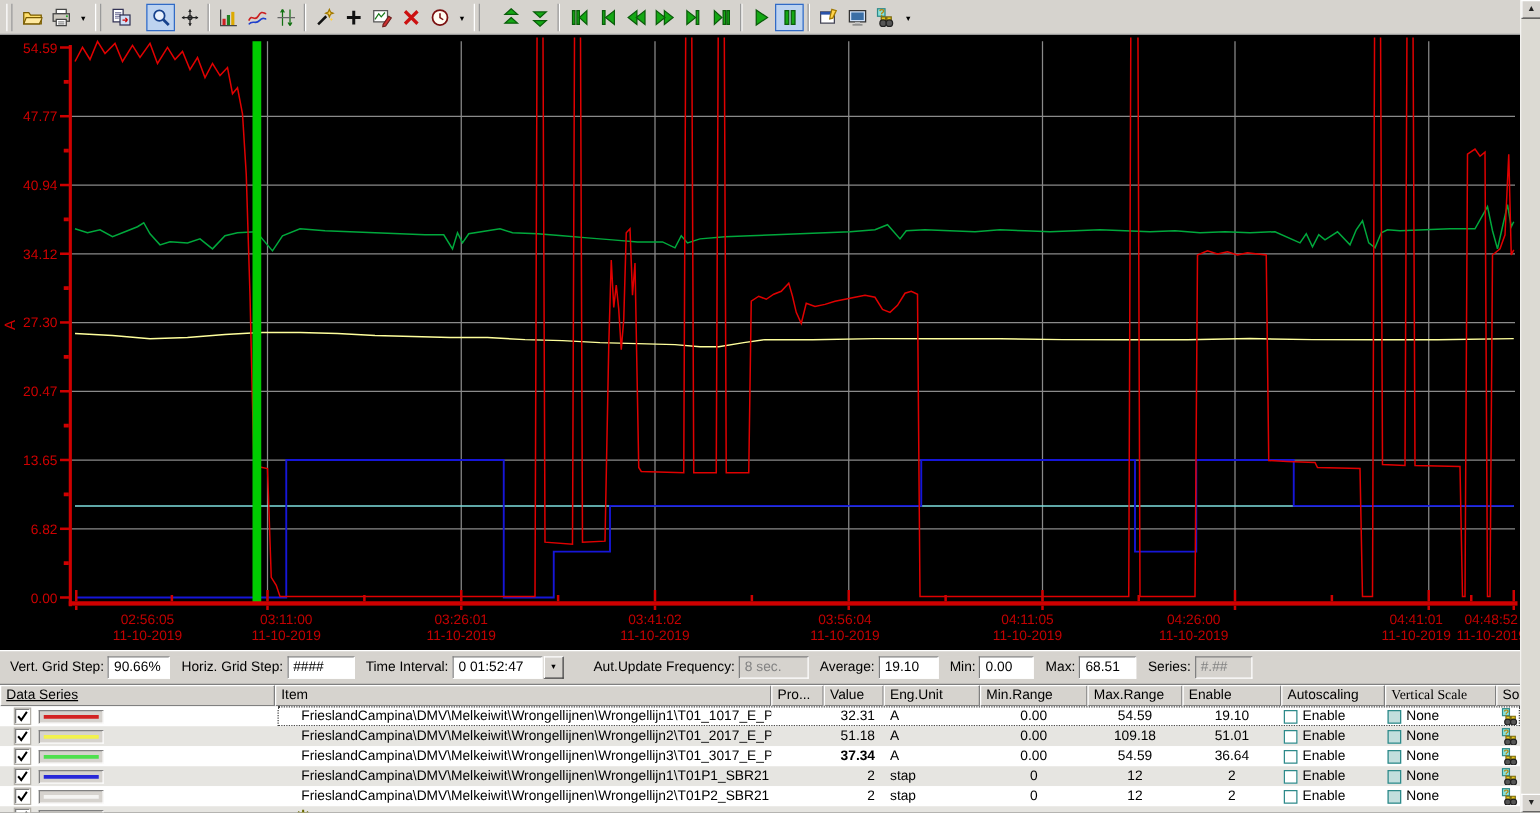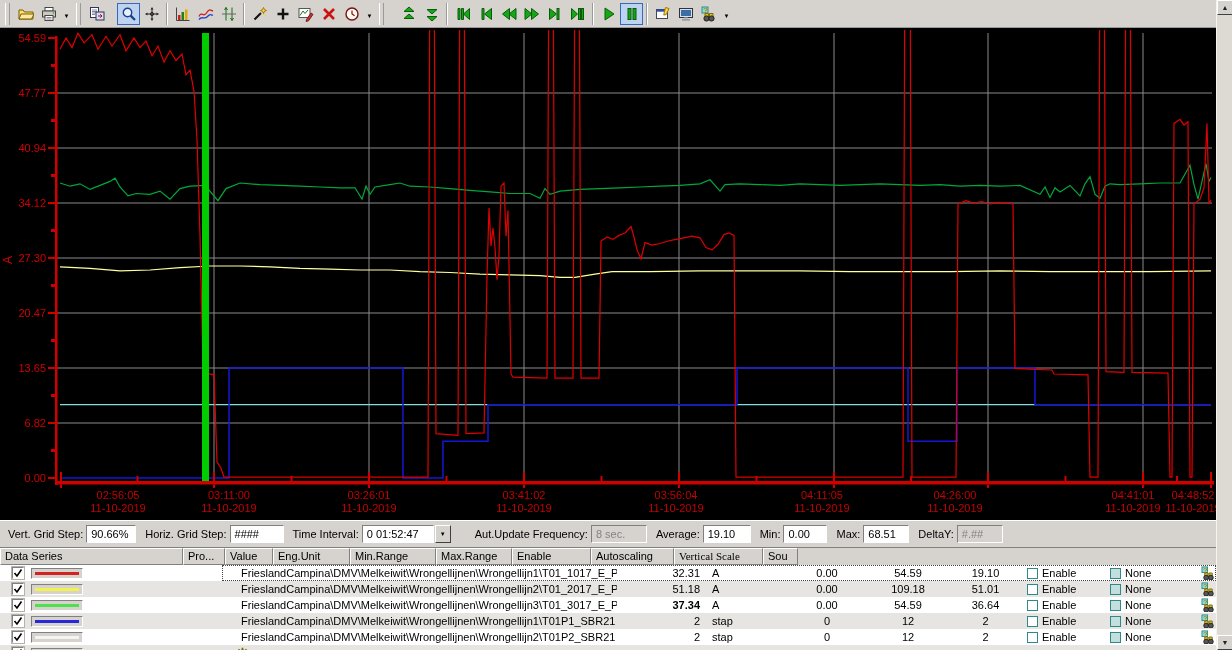--- a/index.html
+++ b/index.html
@@ -399,27 +399,28 @@
         <span>▼</span>
       </button>
     <span class="sb-label" style="margin-left:24px">Aut.Update Frequency:</span>
     <span class="sb-field disabled" style="width:46px">8 sec.</span>
     <span class="sb-label">Average:</span>
     <span class="sb-field" style="width:38px">19.10</span>
     <span class="sb-label">Min:</span>
     <span class="sb-field" style="width:34px">0.00</span>
     <span class="sb-label">Max:</span>
     <span class="sb-field" style="width:36px">68.51</span>
-    <span class="sb-label">DeltaY:</span>
+    <span class="sb-label">Series:</span>
     <span class="sb-field disabled" style="width:36px">#.##</span>
   </div>
 
   <div id="grid">
     <div id="grid-header">
-        <div class="th" style="width: 183px;">Data Series</div>
+        <div class="th" style="width: 220px; text-decoration: underline;">Data Series</div>
+        <div class="th" style="width: 397px;">Item</div>
         <div class="th" style="width: 42px;">Pro...</div>
         <div class="th" style="width: 48px;">Value</div>
         <div class="th" style="width: 77px;">Eng.Unit</div>
         <div class="th" style="width: 86px;">Min.Range</div>
         <div class="th" style="width: 76px;">Max.Range</div>
         <div class="th" style="width: 79px;">Enable</div>
         <div class="th" style="width: 83px;">Autoscaling</div>
         <div class="th" style="width: 89px; font-family: Liberation Serif, serif;">Vertical Scale</div>
         <div class="th" style="width: 35px;">Sou</div>
       </div>

